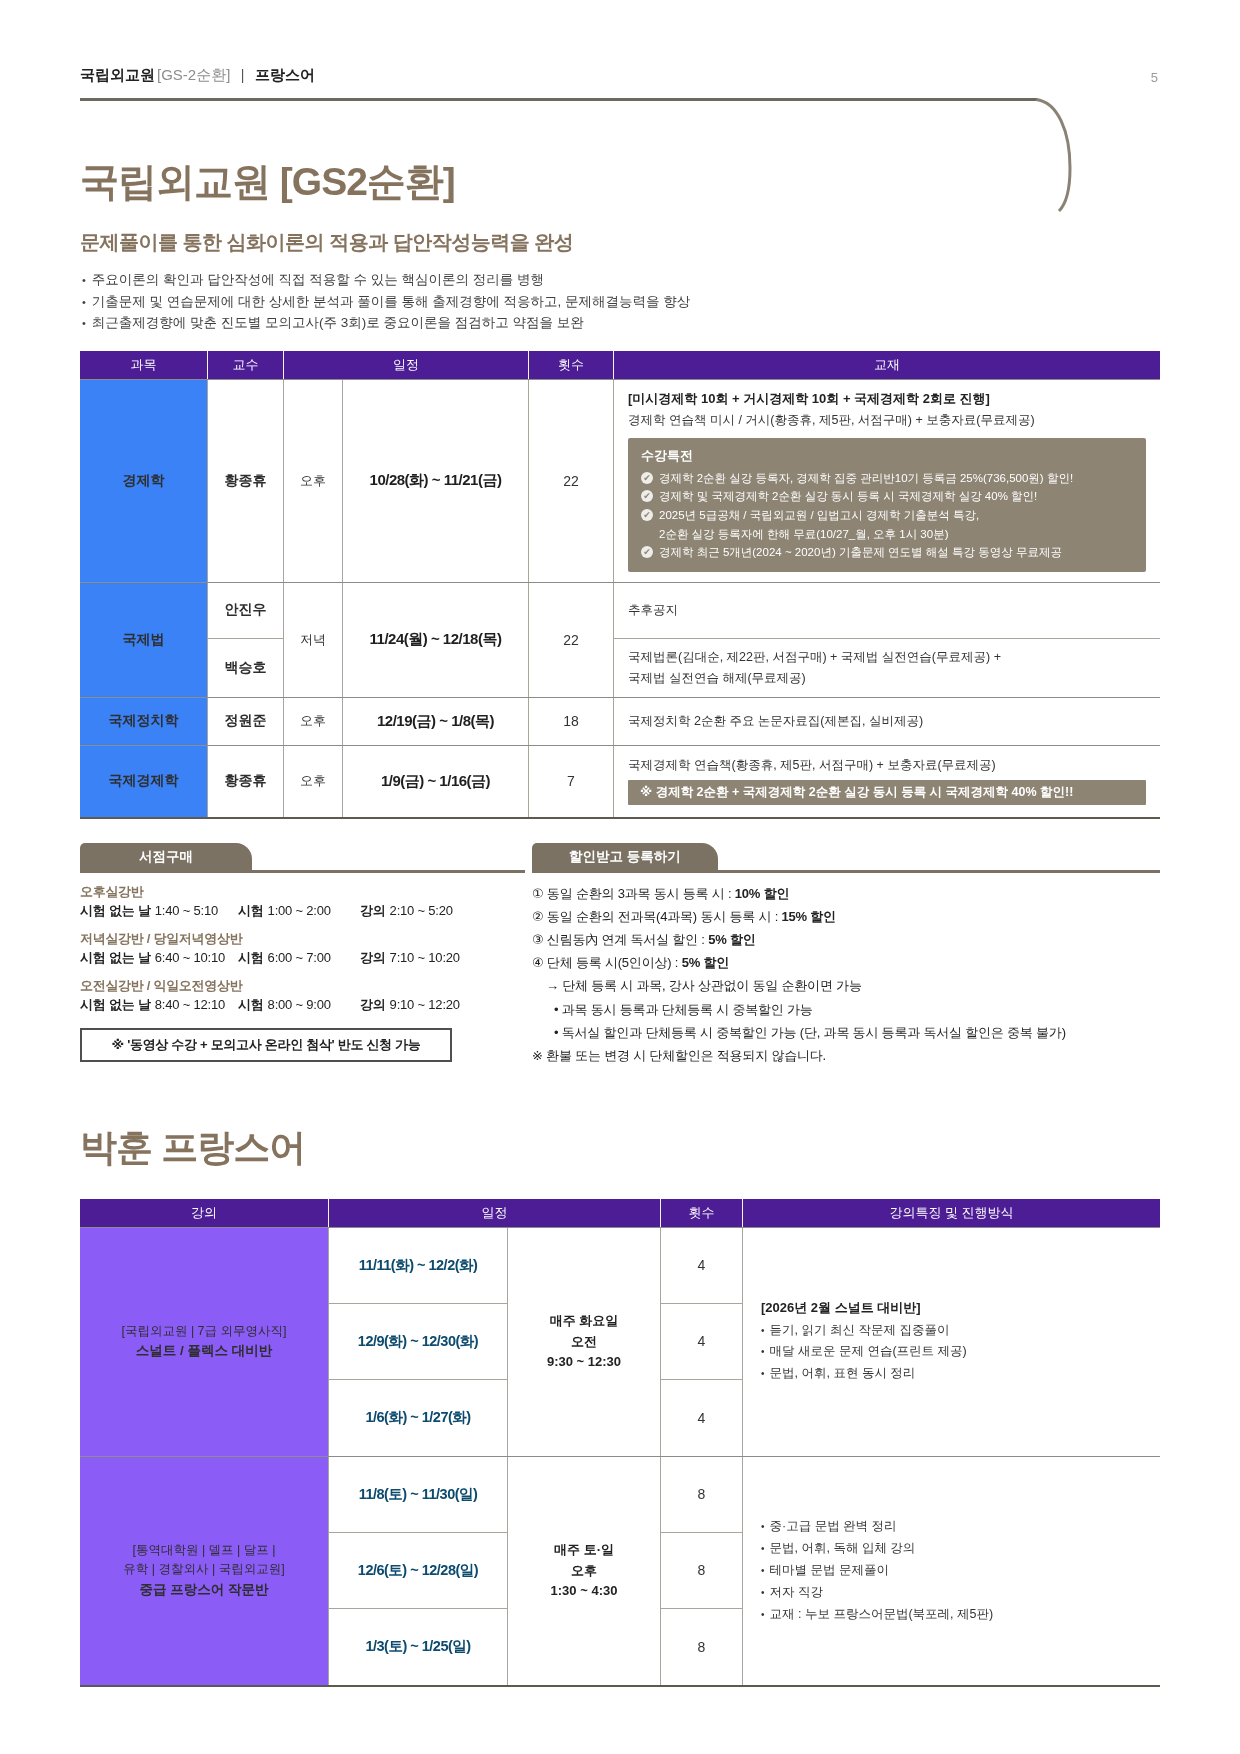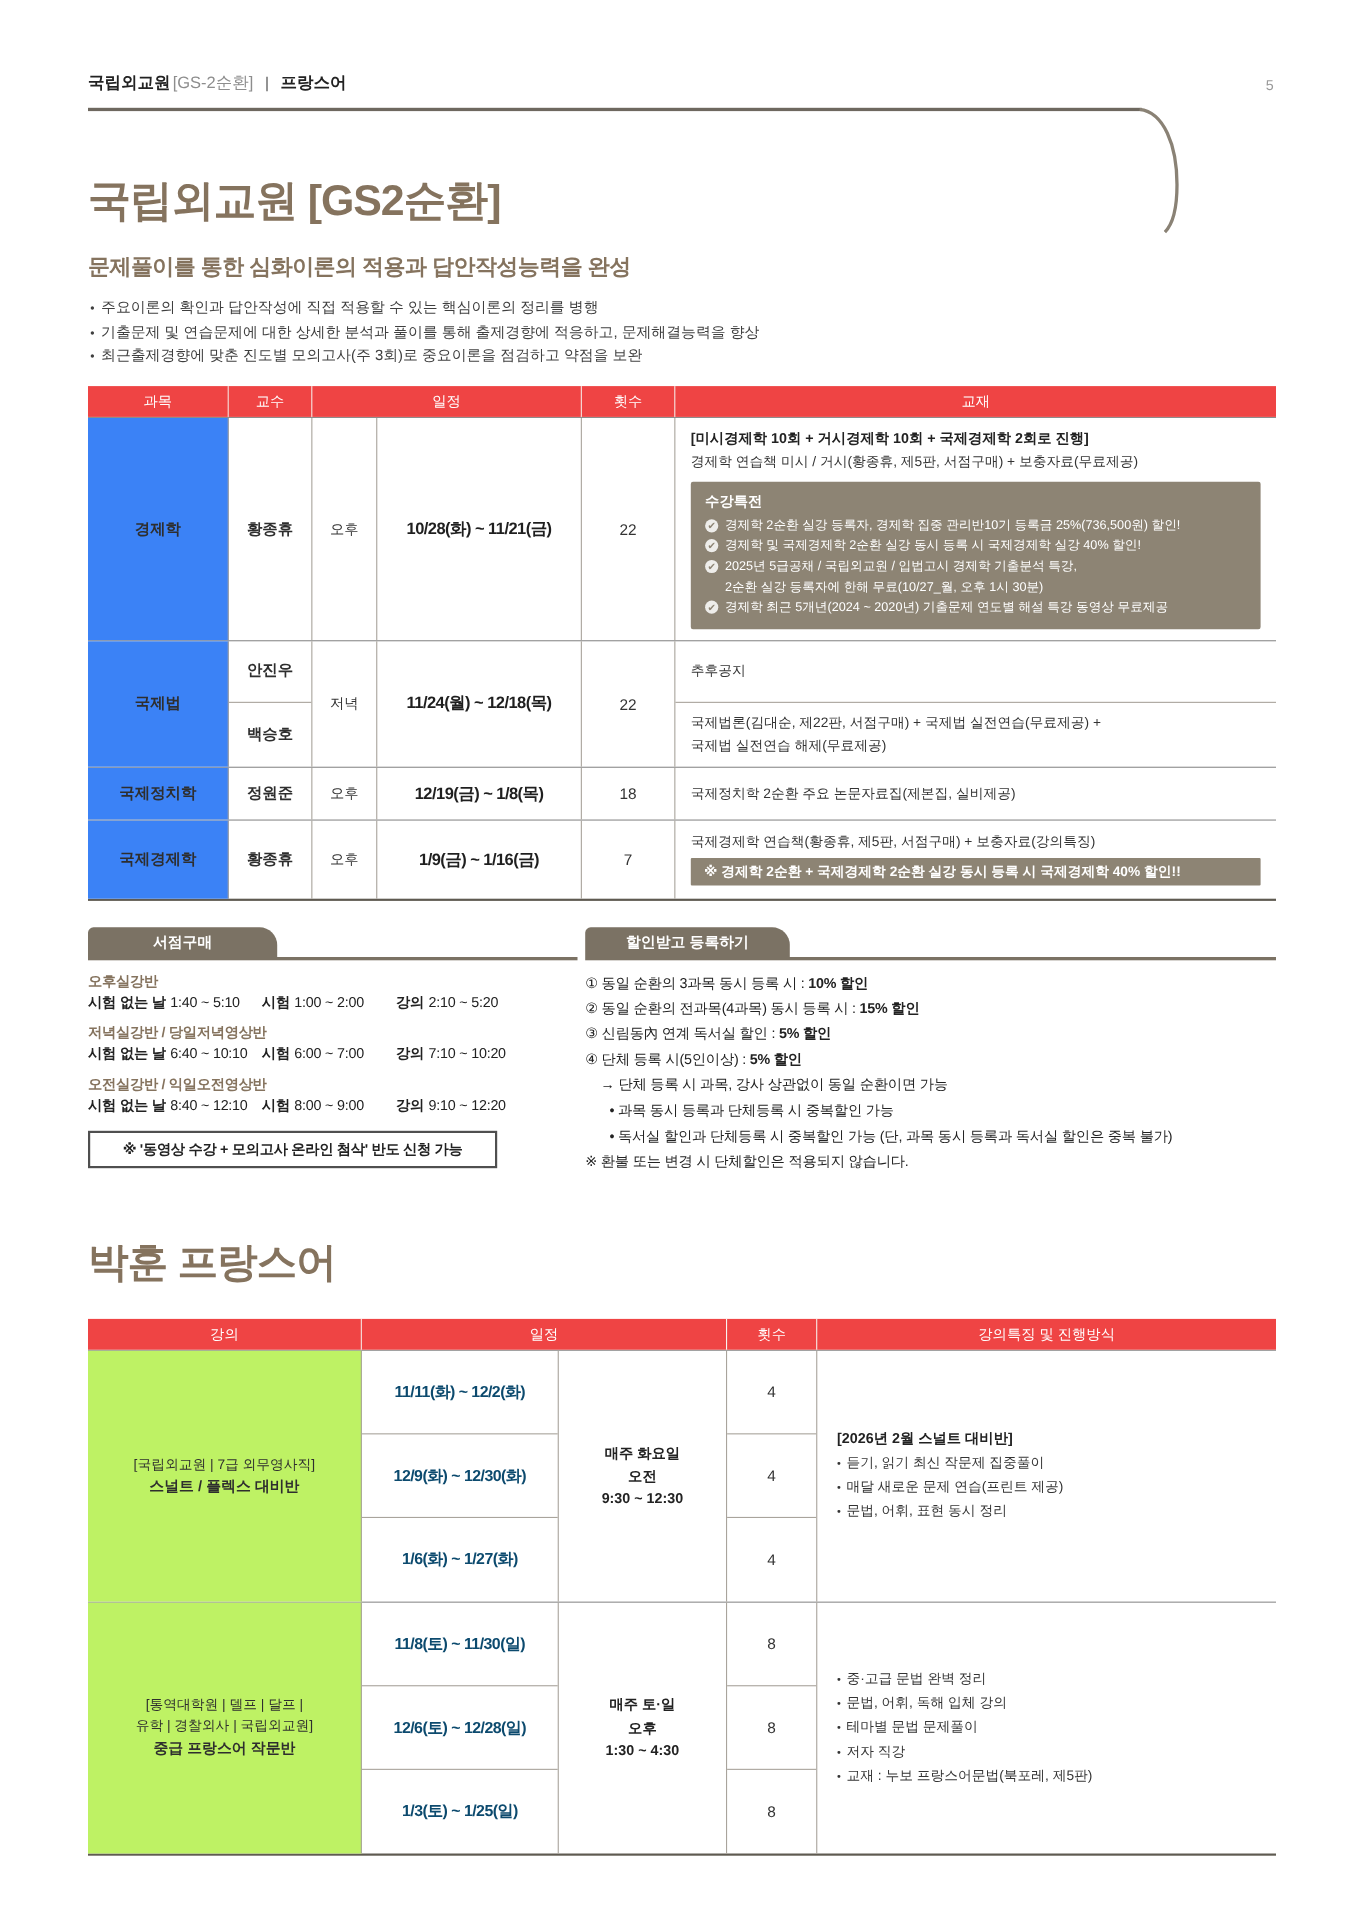--- a/index.html
+++ b/index.html
@@ -20,21 +20,21 @@
   
   .main-title { margin-top:54px; font-size:39px; font-weight:bold; color:#85735e; letter-spacing:-1px; }
   .main-subtitle { margin-top:20px; font-size:20px; font-weight:bold; color:#85735e; letter-spacing:-0.5px; }
   .intro-bullets { margin-top:13px; }
   .dot-line { font-size:13.5px; color:#3f3f3f; line-height:1.6; }
   .dot-line::before { content:"•"; margin:0 6px 0 2px; font-size:11px; }
 
   
   .tbl { margin-top:17px; width:1080px; border-bottom:2px solid #5f5a51; }
   .tbl-head { display:flex; }
-  .tbl-head .hc { background:#ef4444; color:#fff; font-size:13px; height:28px;
+  .tbl-head .hc { background:#4c1d95; color:#fff; font-size:13px; height:28px;
                   display:flex; align-items:center; justify-content:center; border-right:1px solid #f7f5f1; }
   .tbl-head .hc:last-child { border-right:none; }
   .trow { display:flex; border-top:1px solid #8c8c8c; align-items:stretch; }
   .cell { display:flex; align-items:center; justify-content:center; border-right:1px solid #a9a49c; text-align:center; }
   .cell:last-child { border-right:none; }
   .c-subject { background:#3b82f6; font-weight:bold; font-size:14px; color:#2e2e2e; }
   .c-prof { font-weight:bold; font-size:14px; color:#2e2e2e;text-align:center; }
   .c-time { font-size:13px; color:#333; }
   .c-date { font-weight:bold; font-size:15px; color:#1f1f1f; letter-spacing:-0.5px; }
   .c-count { font-size:14px; color:#333; }
@@ -79,21 +79,21 @@
   .disc-sub1 { padding-left:14px; line-height:1.78; }
   .disc-sub2 { padding-left:22px; line-height:1.78; }
   .disc-note { line-height:1.78; }
 
   
   .french-title { margin-top:56px; font-size:37px; font-weight:bold; color:#85735e; letter-spacing:-1px; }
   
   .f-class { flex:0 0 249px; } .f-date { flex:0 0 179px; } .f-time { flex:0 0 153px; }
   .f-cnt { flex:0 0 82px; } .f-feat { flex:1; } .f-sched { flex:0 0 332px; }
   .fgroup { display:flex; border-top:1px solid #8c8c8c; align-items:stretch; }
-  .fg-class { background:#bef264; flex-direction:column; justify-content:center; font-size:12.5px; color:#2e2e2e; line-height:1.55; }
+  .fg-class { background:#8b5cf6; flex-direction:column; justify-content:center; font-size:12.5px; color:#2e2e2e; line-height:1.55; }
   .fg-class .bold { font-weight:bold; font-size:13.5px; }
   .dates-col { display:flex; flex-direction:column; border-right:1px solid #a9a49c; }
   .dates-col .dcell { flex:1 1 76px; display:flex; align-items:center; justify-content:center;
                       font-weight:bold; font-size:14.5px; color:#0c4a6e; border-bottom:1px solid #a9a49c; letter-spacing:-0.5px; }
   .dates-col .dcell:last-child { border-bottom:none; }
   .cnt-col { display:flex; flex-direction:column; border-right:1px solid #a9a49c; }
   .cnt-col .ccell { flex:1 1 76px; display:flex; align-items:center; justify-content:center; font-size:14px; color:#333;
                     border-bottom:1px solid #a9a49c; }
   .cnt-col .ccell:last-child { border-bottom:none; }
   .sched-cell { font-size:13px; color:#222; line-height:1.6; flex-direction:column; font-weight:bold; }
@@ -203,21 +203,21 @@
         </div>
       </div>
 
       <div class="trow" style="min-height:72px;">
         <div class="cell c-subject w-subj">국제경제학</div>
         <div class="cell c-prof w-prof">황종휴</div>
         <div class="cell c-time w-time">오후</div>
         <div class="cell c-date w-date">1/9(금) ~ 1/16(금)</div>
         <div class="cell c-count w-cnt">7</div>
         <div class="cell c-book w-book">
-          <div class="book-desc" style="margin-top:0;">국제경제학 연습책(황종휴, 제5판, 서점구매) + 보충자료(강의특징)</div>
+          <div class="book-desc" style="margin-top:0;">국제경제학 연습책(황종휴, 제5판, 서점구매) + 보충자료(무료제공)</div>
           <div class="banner">※  경제학 2순환 + 국제경제학 2순환 실강 동시 등록 시 국제경제학 40% 할인!!</div>
         </div>
       </div>
     </div>
 
     <div class="info-cols">
 
       <div class="info-left">
         <div class="section-head">
           <span class="section-pill pill-a">서점구매</span>

